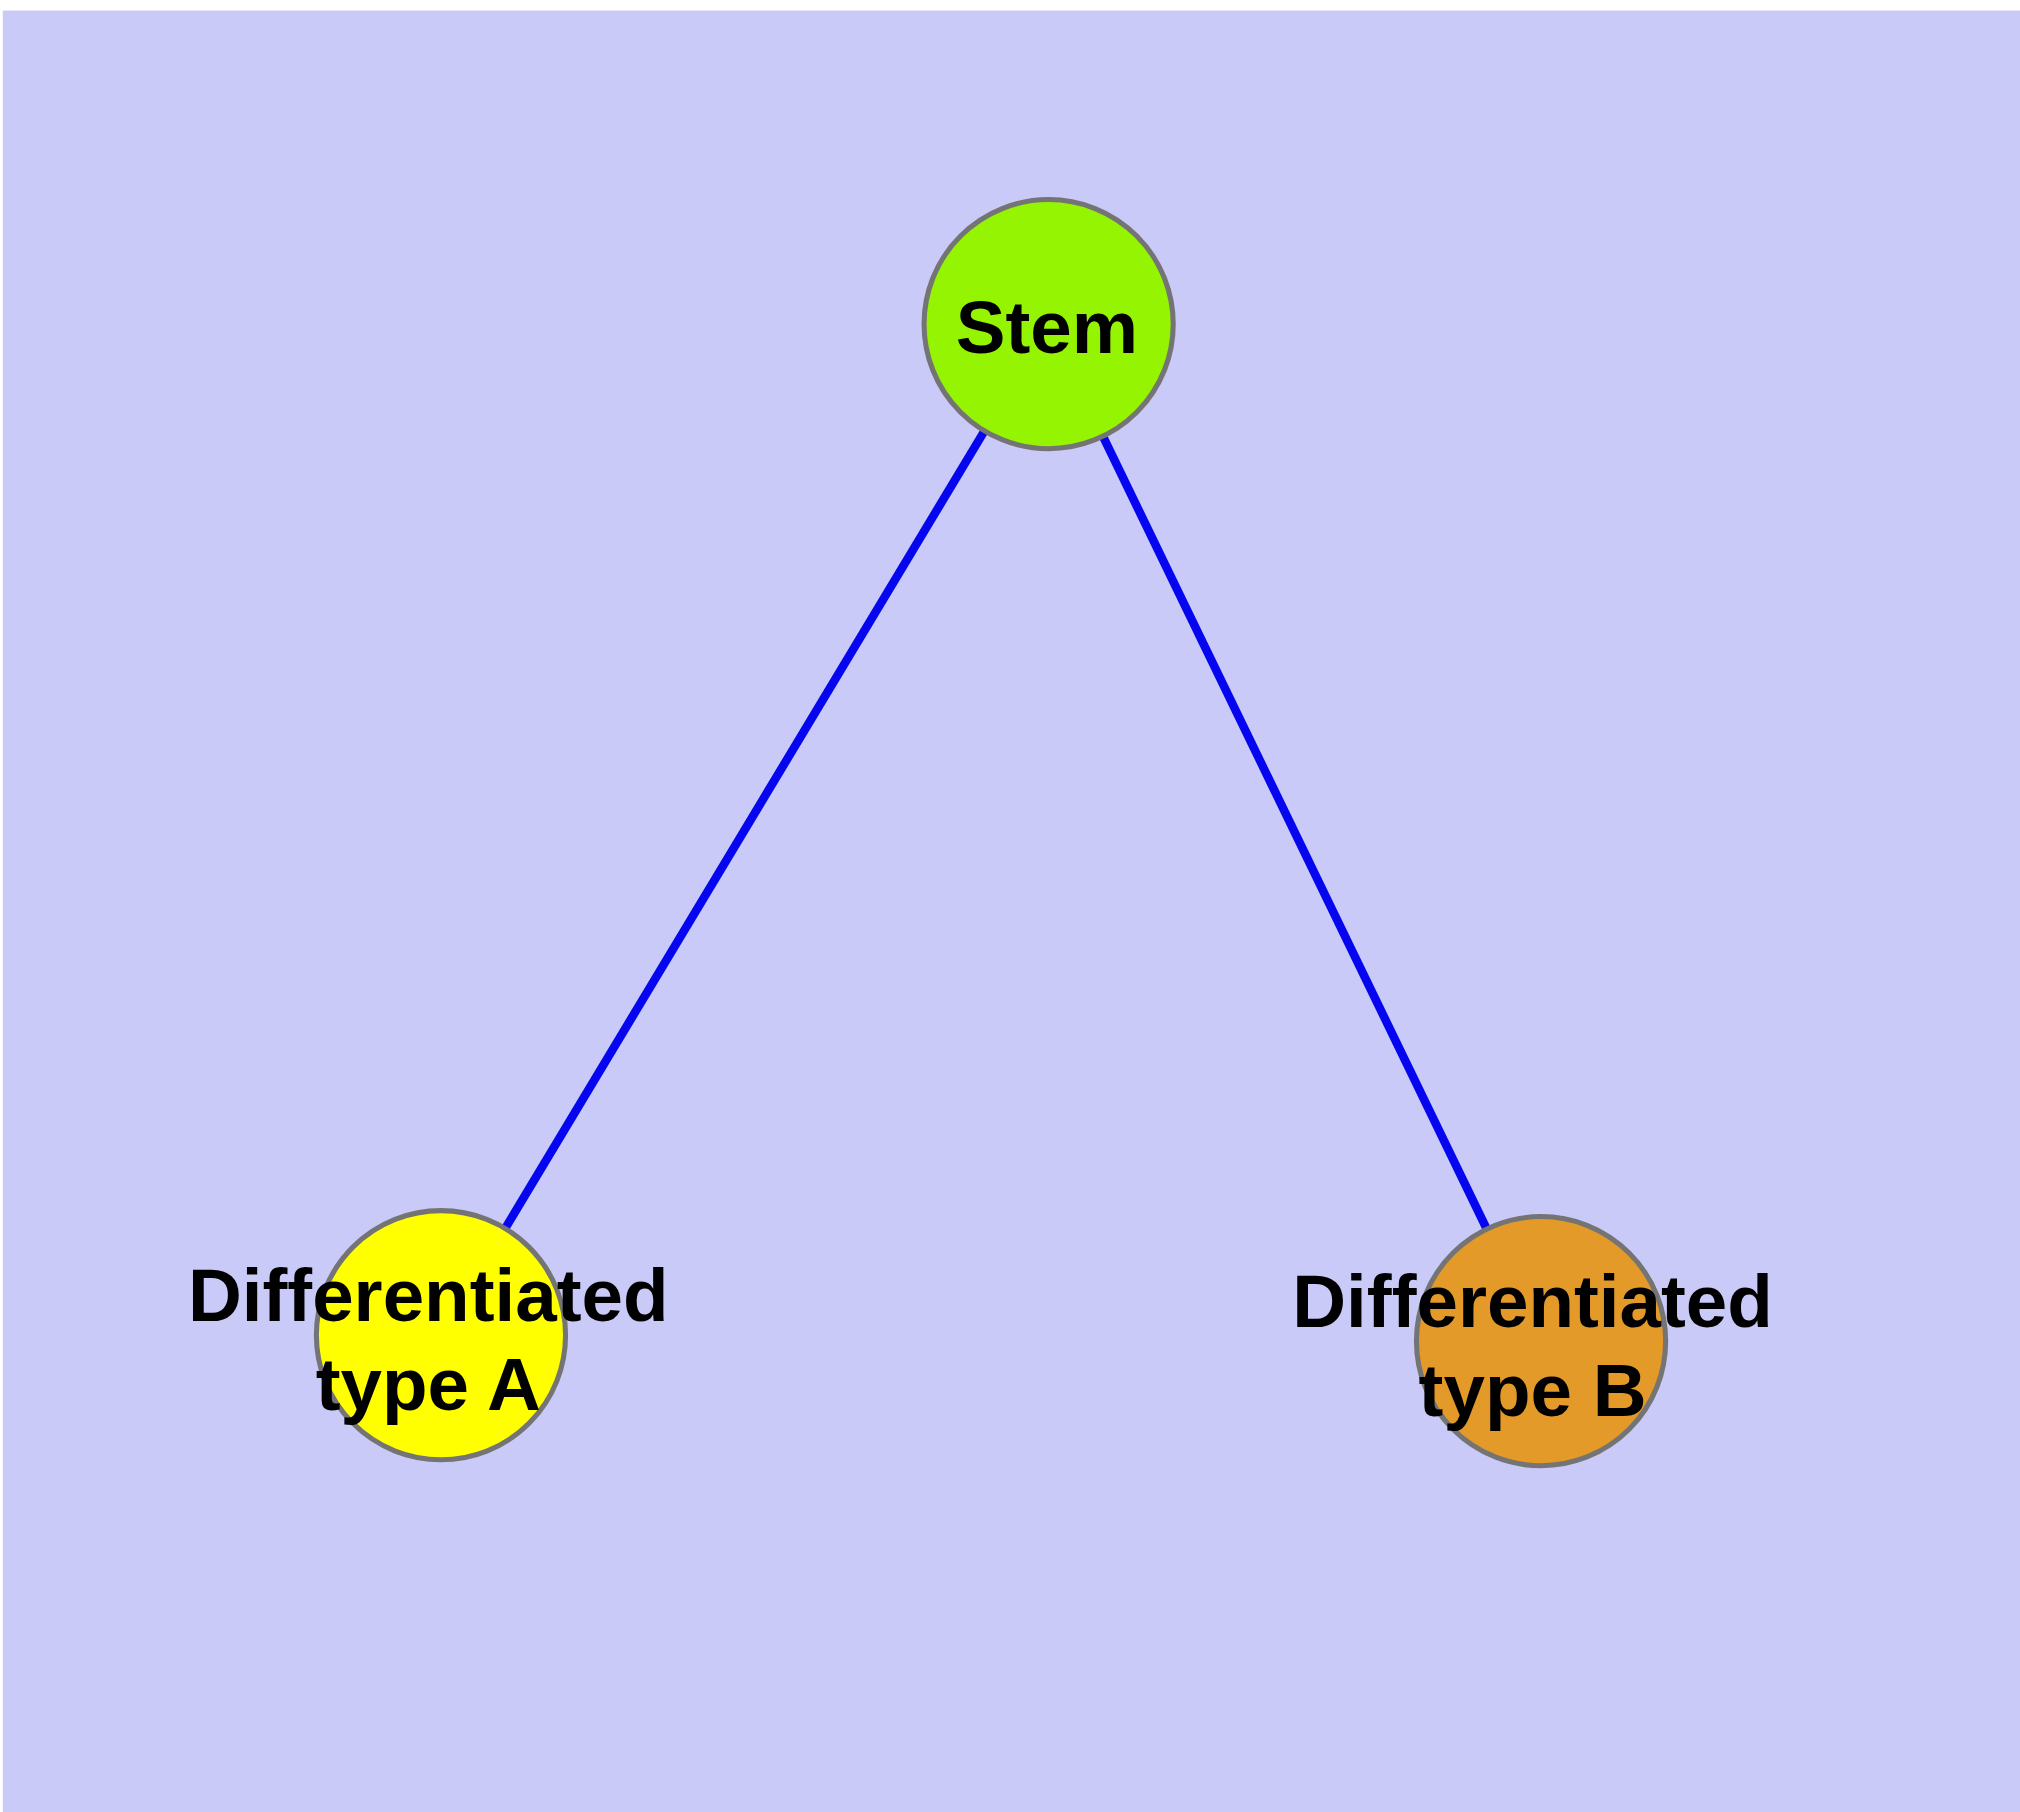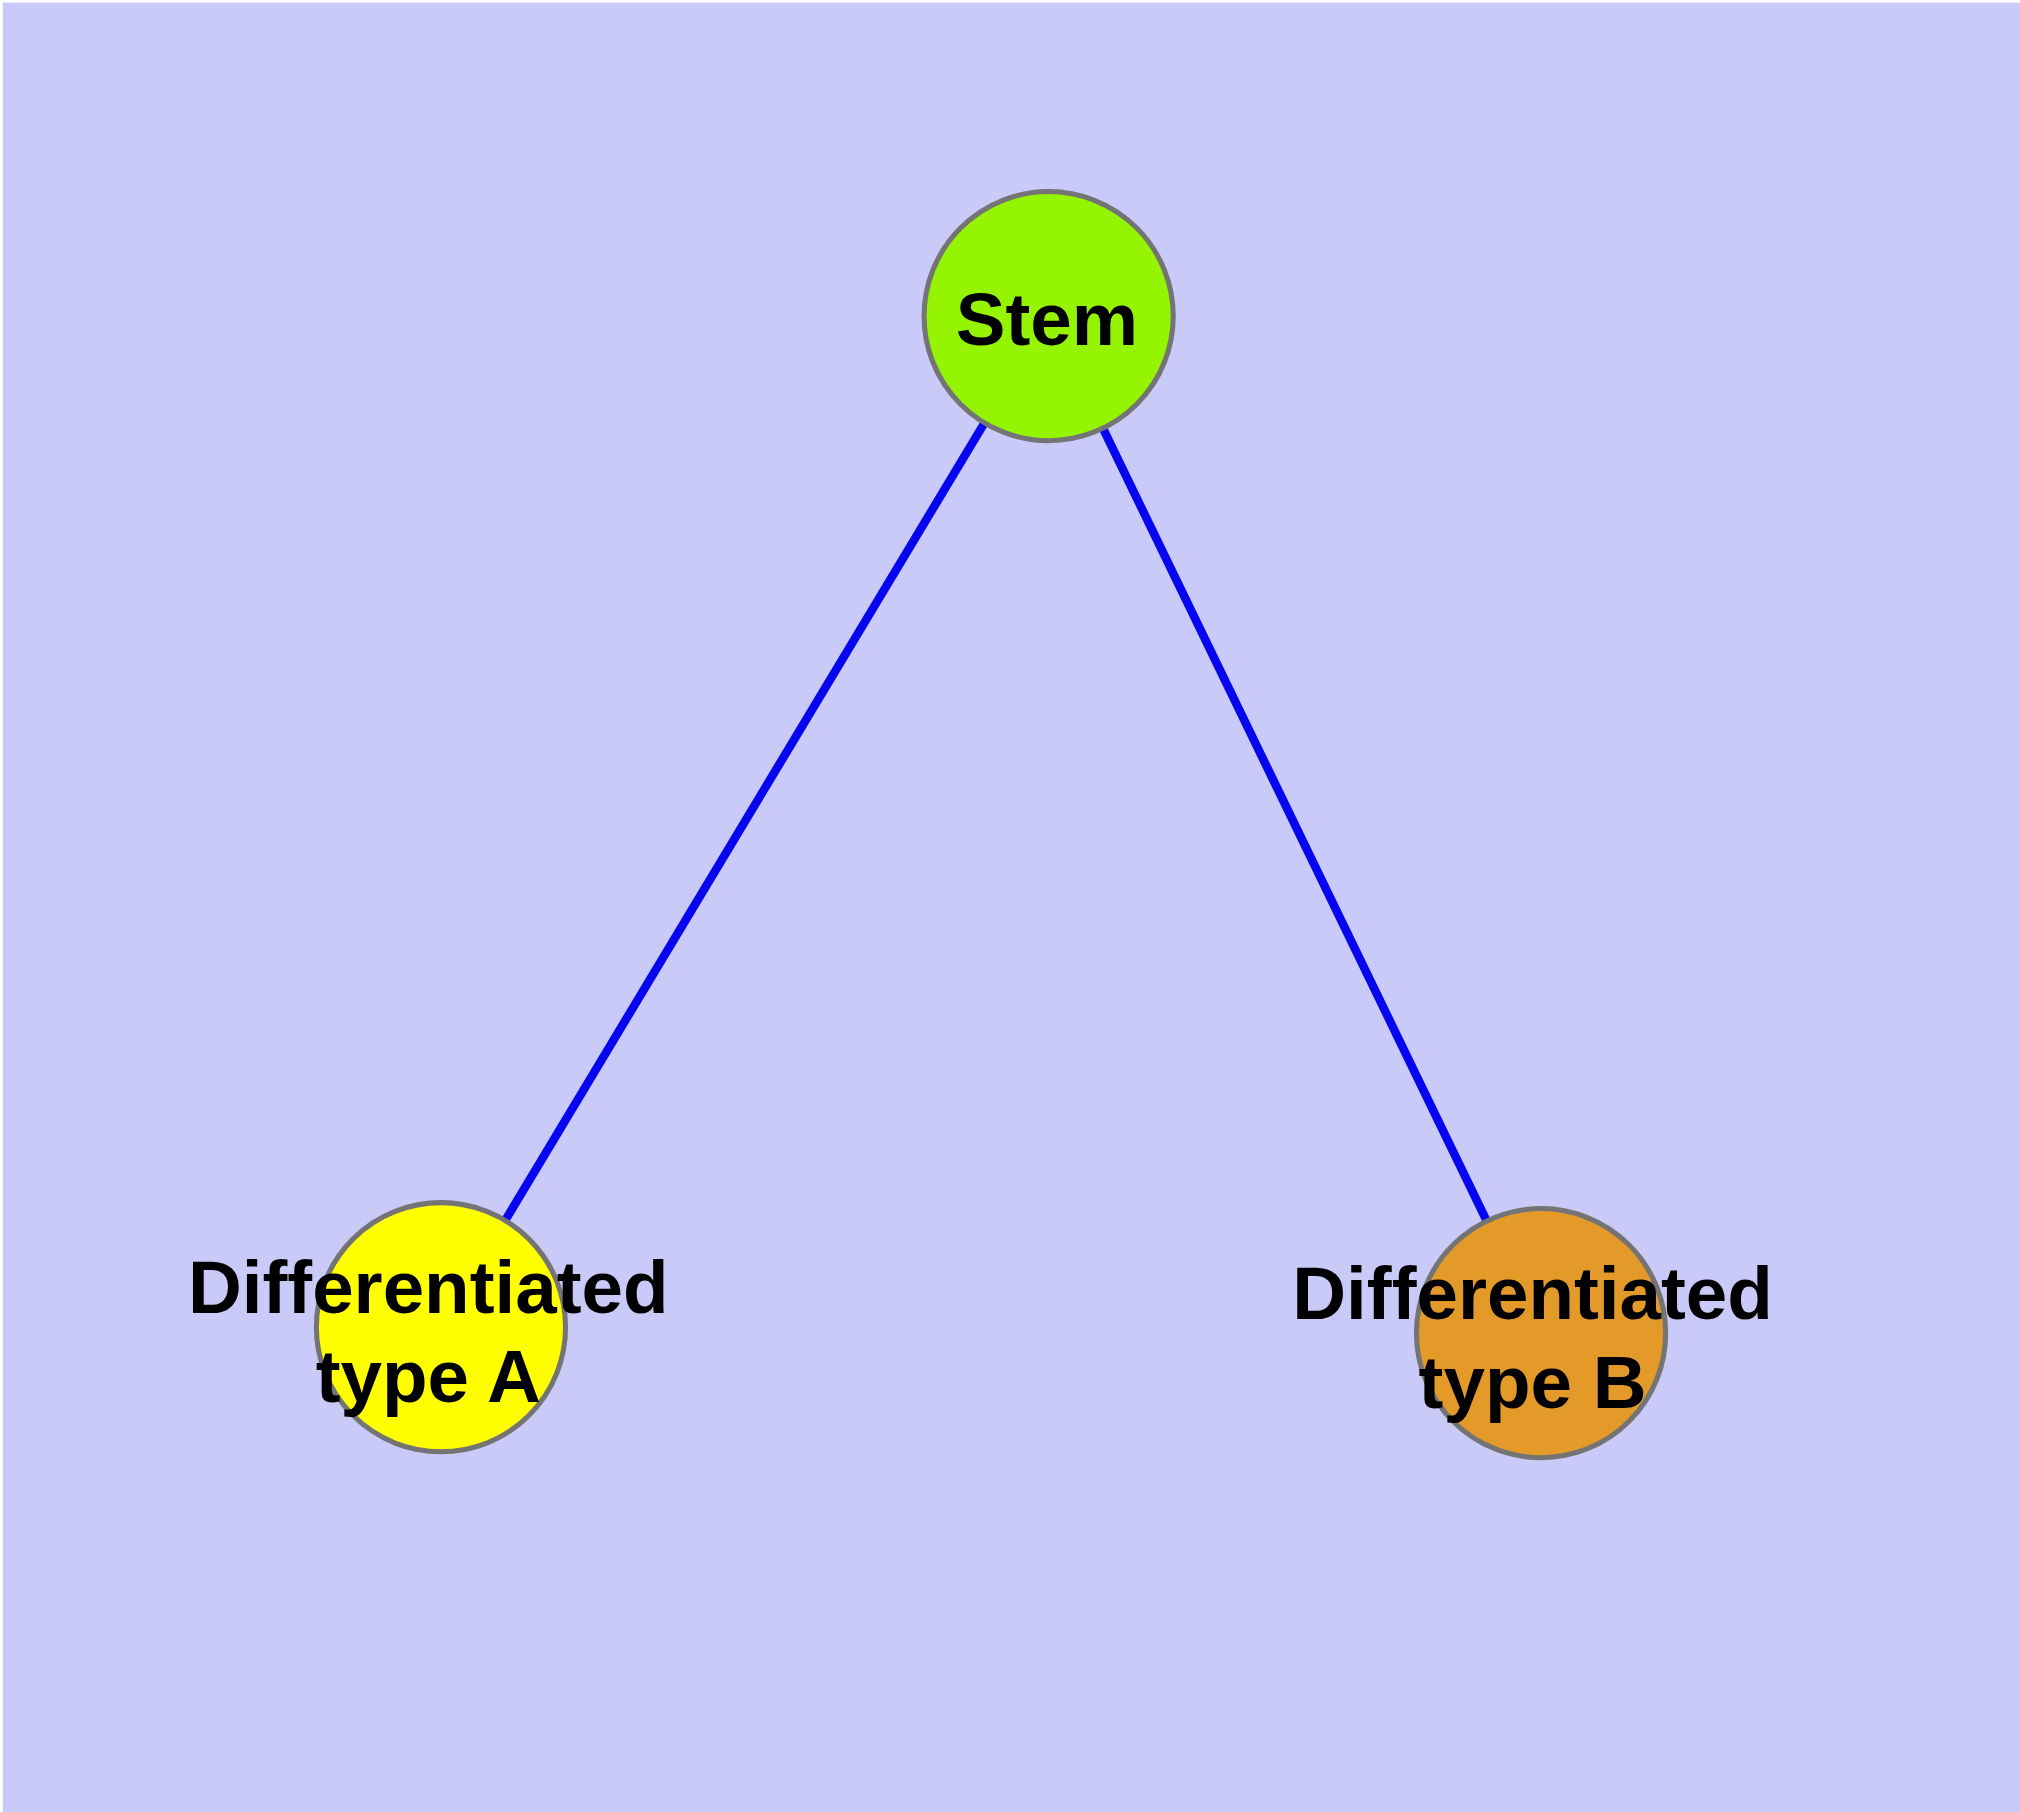--- a/index.html
+++ b/index.html
@@ -6,21 +6,21 @@
     margin: 0;
     padding: 0;
     background: #ffffff;
     width: 2021px;
     height: 1812px;
     overflow: hidden;
   }
   .diagram-wrap {
     position: absolute;
     left: 0;
-    top: 0;
+    top: 8px;
     width: 2021px;
     height: 1352px;
     text-align: center;
   }
   svg {
     display: block;
     width: 2021px;
     height: 1812px;
   }
   .node-outline {

